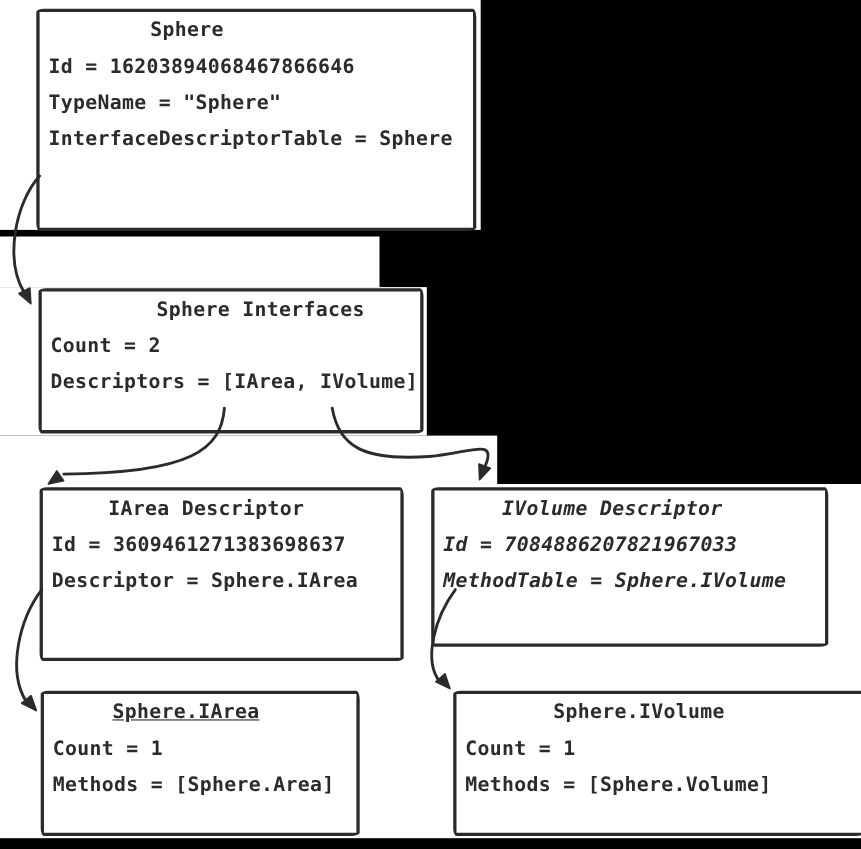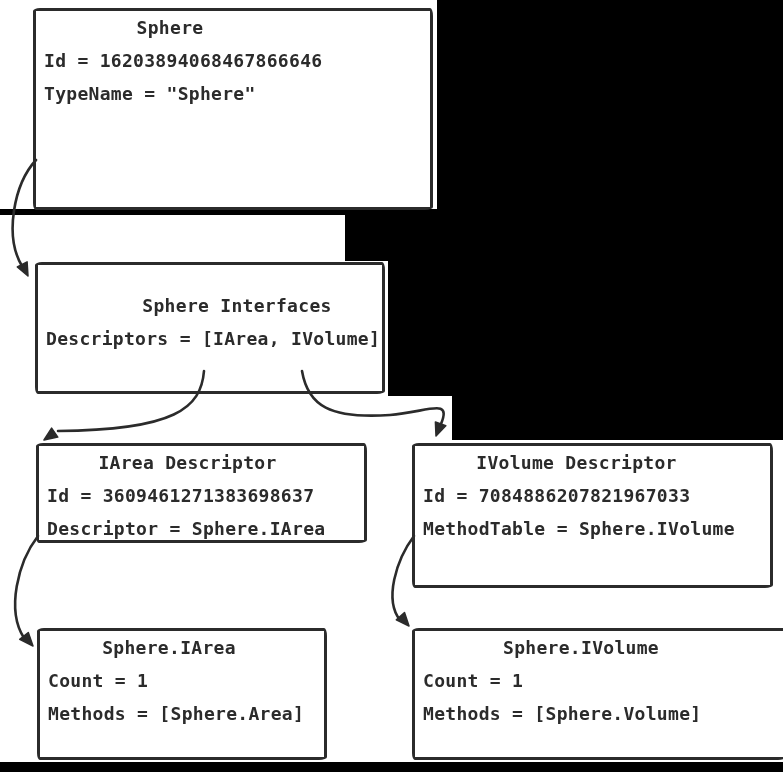--- a/index.html
+++ b/index.html
@@ -43,27 +43,27 @@
     text-align:center;
     position:relative;
     height:22px;
   }
   .field{height:22px;margin-top:11px;}
   .field.first{}
 
   .n1{left:33px;top:8px;width:400px;height:202px;}
   .n1 .node-title{left:-63px;}
   .n2{left:35px;top:262px;width:350px;height:132px;}
-  .n2 .node-title{left:27px;margin-top:24px;}
-  .n3{left:36px;top:443px;width:331px;height:100px;}
+  .n2 .node-title{left:27px;}
+  .n3{left:36px;top:443px;width:331px;height:158px;}
   .n3 .node-title{left:-14px;}
-  .n4{left:412px;top:443px;width:361px;height:145px;}
+  .n4{left:392px;top:443px;width:361px;height:145px;font-style:italic;}
   .n4 .node-title{left:-16px;}
   .n5{left:37px;top:628px;width:290px;height:132px;}
-  .n5 .node-title{left:-13px;}
+  .n5 .node-title{left:-13px;text-decoration:underline;}
   .n6{left:412px;top:628px;width:374px;height:132px;}
   .n6 .node-title{left:-18px;}
 
   
   svg.edges{
     position:absolute;left:0;top:0;
     pointer-events:none;
   }
   svg.edges path.shaft{fill:none;stroke:var(--ink);stroke-width:2.6;stroke-linecap:round;}
   svg.edges path.head{fill:var(--ink);stroke:var(--ink);stroke-width:1.5;stroke-linejoin:round;}
@@ -74,24 +74,26 @@
 <div class="paper band-a"></div>
 <div class="paper band-b"></div>
 <div class="paper band-c"></div>
 <div class="paper band-d"></div>
 <div class="paper band-e"></div>
 
 <div class="node n1">
   <span class="node-title">Sphere</span>
   <div class="field first">Id = 16203894068467866646</div>
   <div class="field">TypeName = "Sphere"</div>
+  <div class="field">InterfaceDescriptorTable = Sphere</div>
 </div>
 
 <div class="node n2">
   <span class="node-title">Sphere Interfaces</span>
+  <div class="field first">Count = 2</div>
   <div class="field">Descriptors = [IArea, IVolume]</div>
 </div>
 
 <div class="node n3">
   <span class="node-title">IArea Descriptor</span>
   <div class="field first">Id = 3609461271383698637</div>
   <div class="field">Descriptor = Sphere.IArea</div>
 </div>
 
 <div class="node n4">

